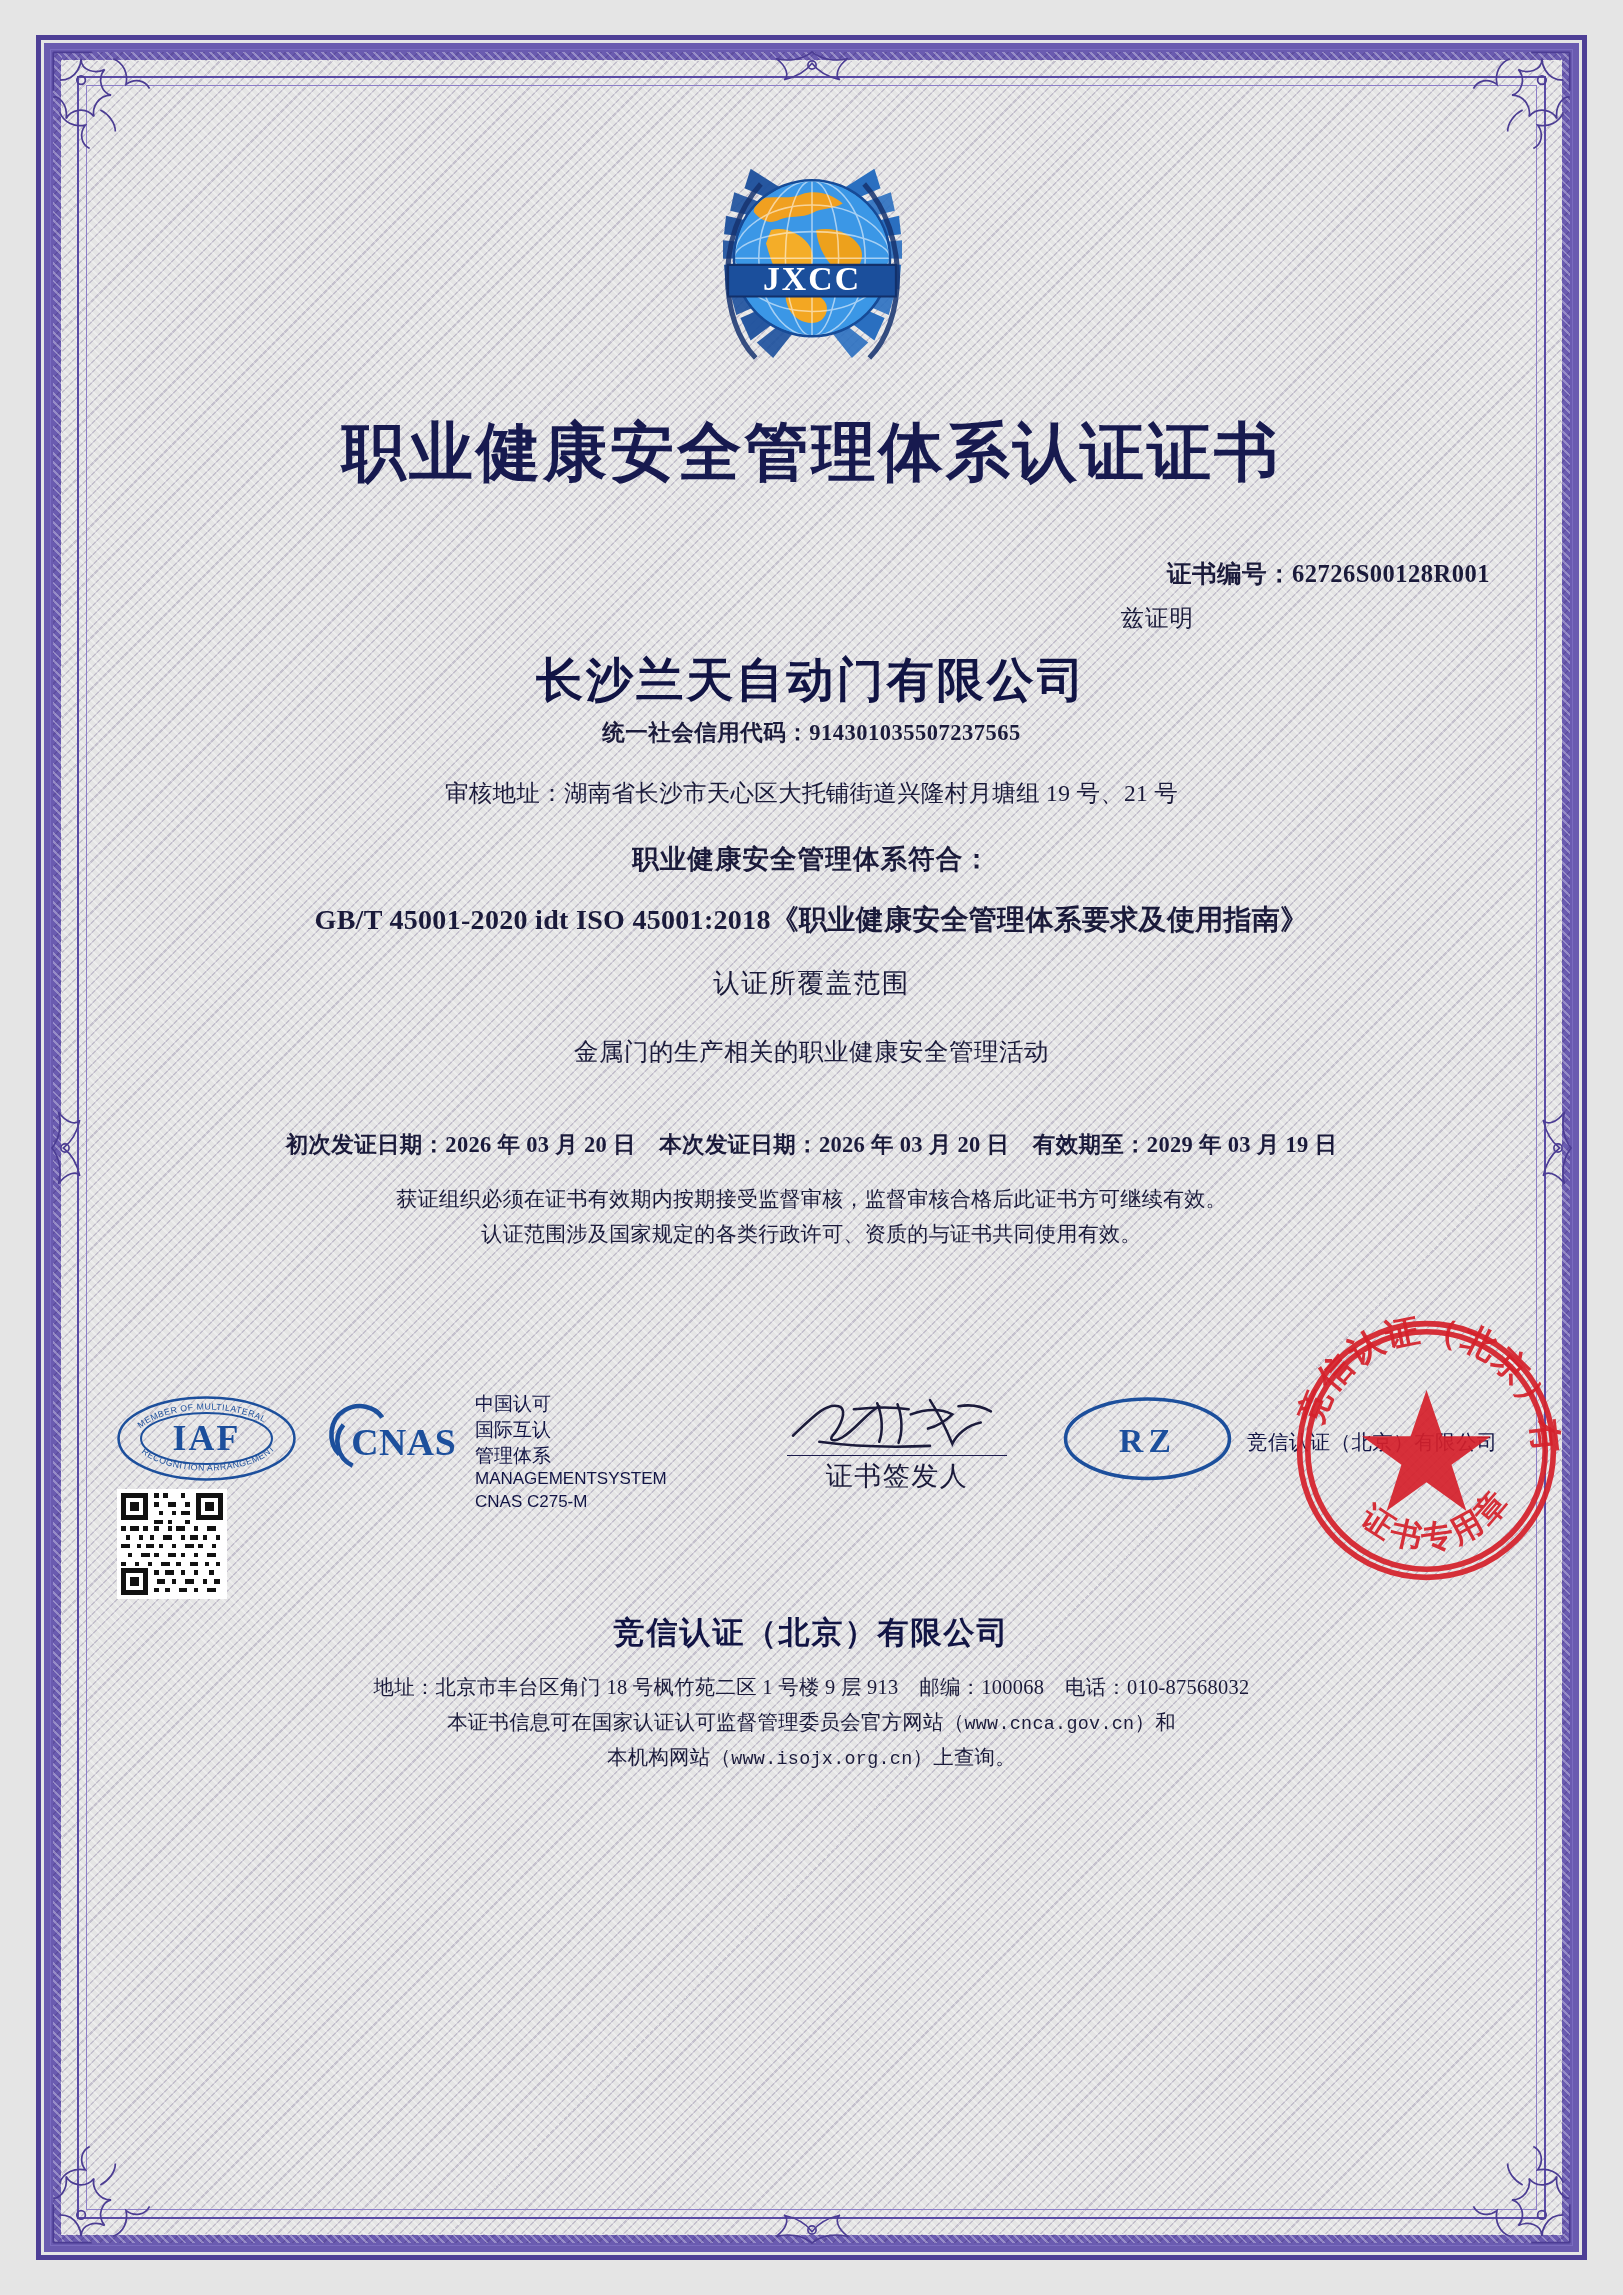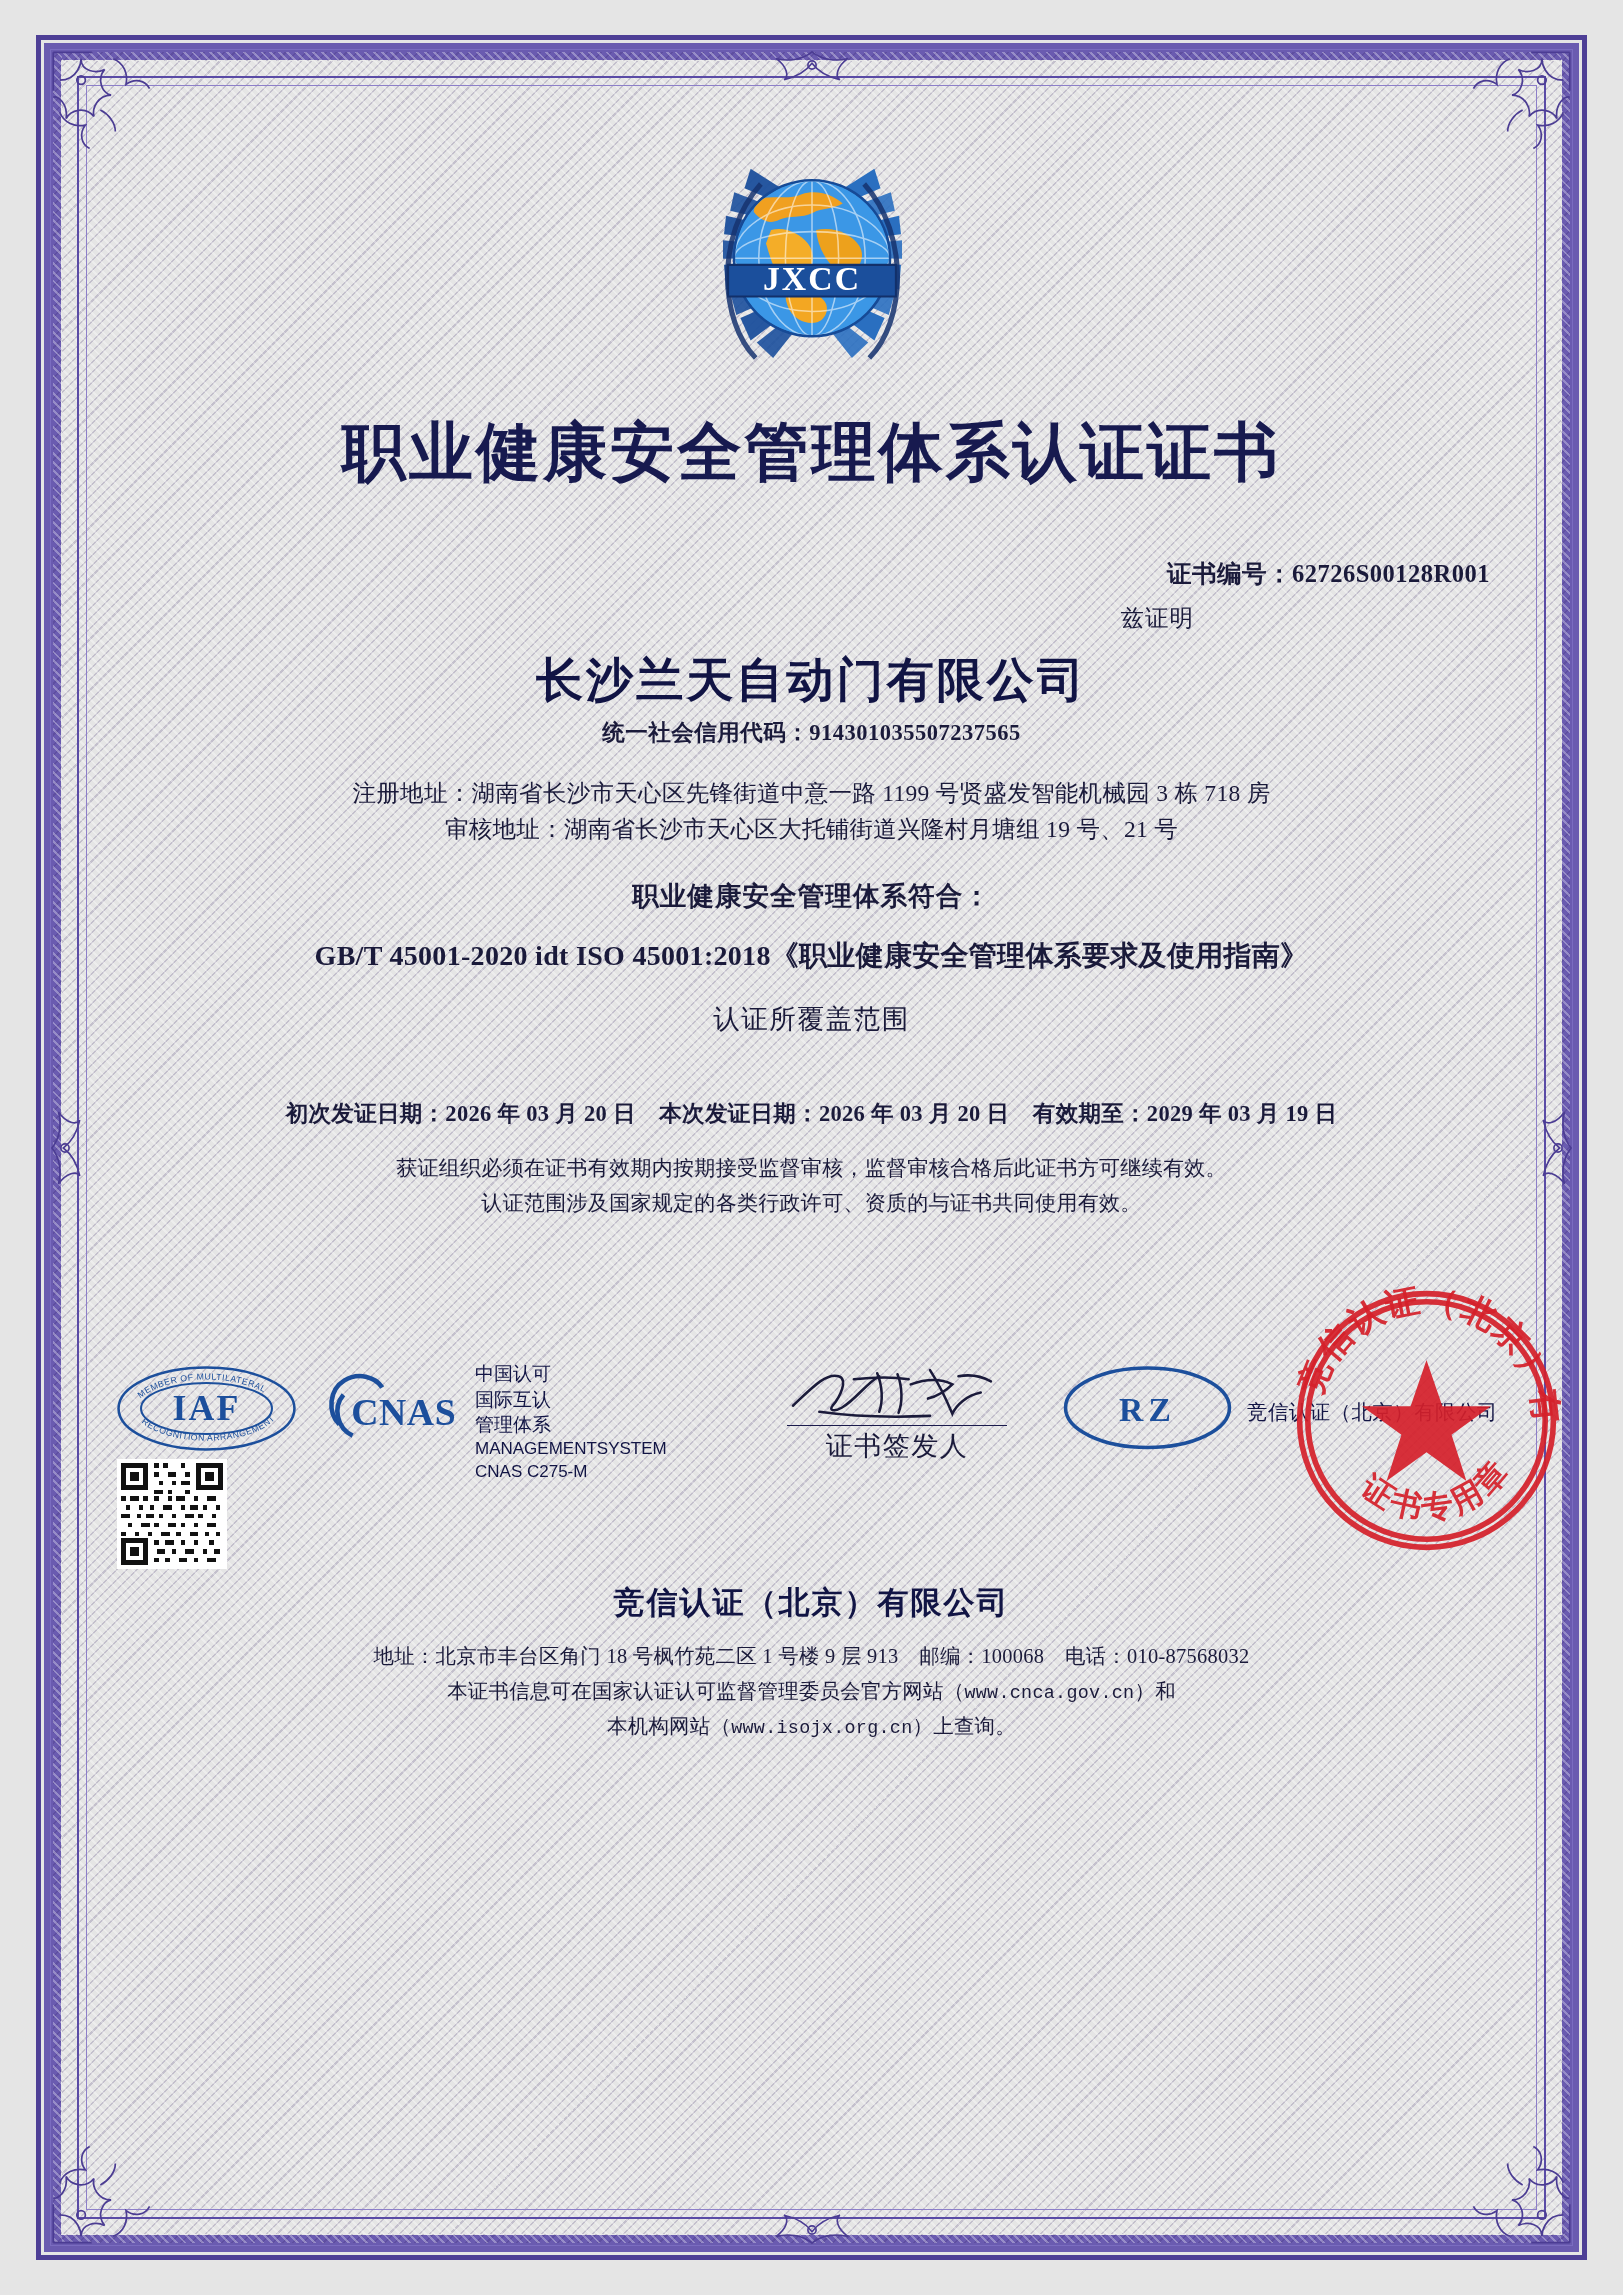--- a/index.html
+++ b/index.html
@@ -468,28 +468,28 @@
 
     <div class="zizhengming">兹证明</div>
 
     <div class="company">长沙兰天自动门有限公司</div>
 
     <div class="credit-code">
       <span>统一社会信用代码：</span><span>914301035507237565</span>
     </div>
 
     <div class="addr-block">
-      <div>注册地址：湖南省长沙市天心区先锋街道中意一路 1199 号贤盛发智能机械园 3 栋 718 房</div>
       <div>审核地址：湖南省长沙市天心区大托铺街道兴隆村月塘组 19 号、21 号</div>
     </div>
 
     <div class="standard-head">职业健康安全管理体系符合：</div>
     <div class="standard-line">GB/T 45001-2020 idt ISO 45001:2018《职业健康安全管理体系要求及使用指南》</div>
 
     <div class="scope-head">认证所覆盖范围</div>
+    <div class="scope-body">金属门的生产相关的职业健康安全管理活动</div>
 
     <div class="dates-row">
       <span>
         <span class="d-label">初次发证日期：</span><span>2026 年 03 月 20 日</span>
       </span>
       <span>
         <span class="d-label">本次发证日期：</span><span>2026 年 03 月 20 日</span>
       </span>
       <span>
         <span class="d-label">有效期至：</span><span>2029 年 03 月 19 日</span>

